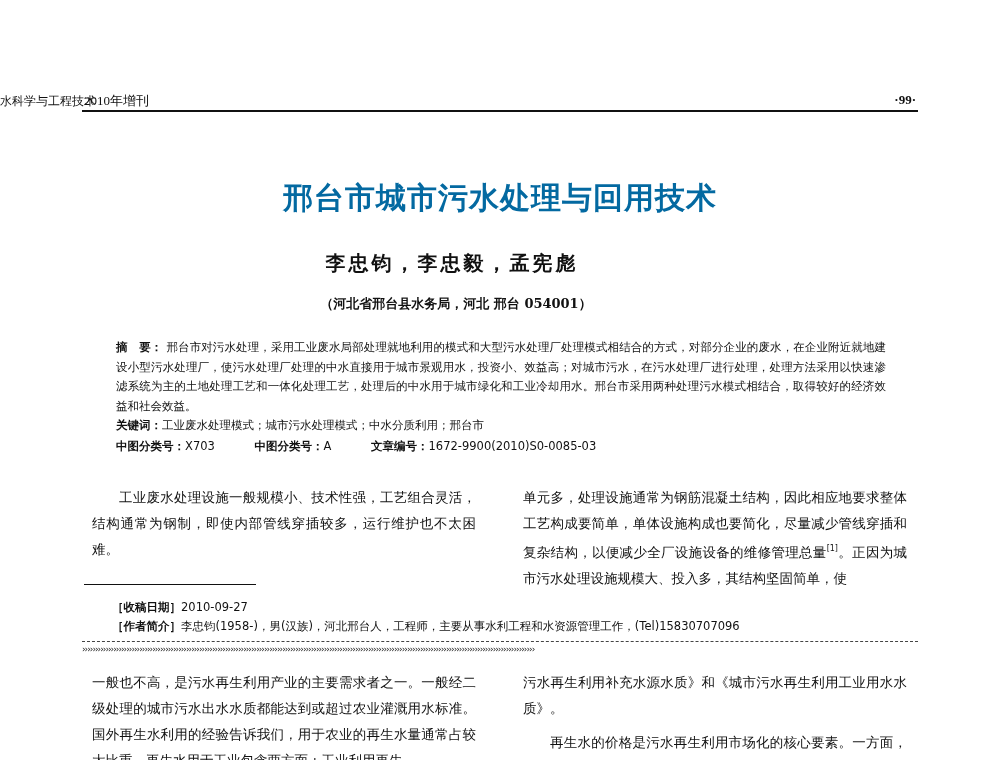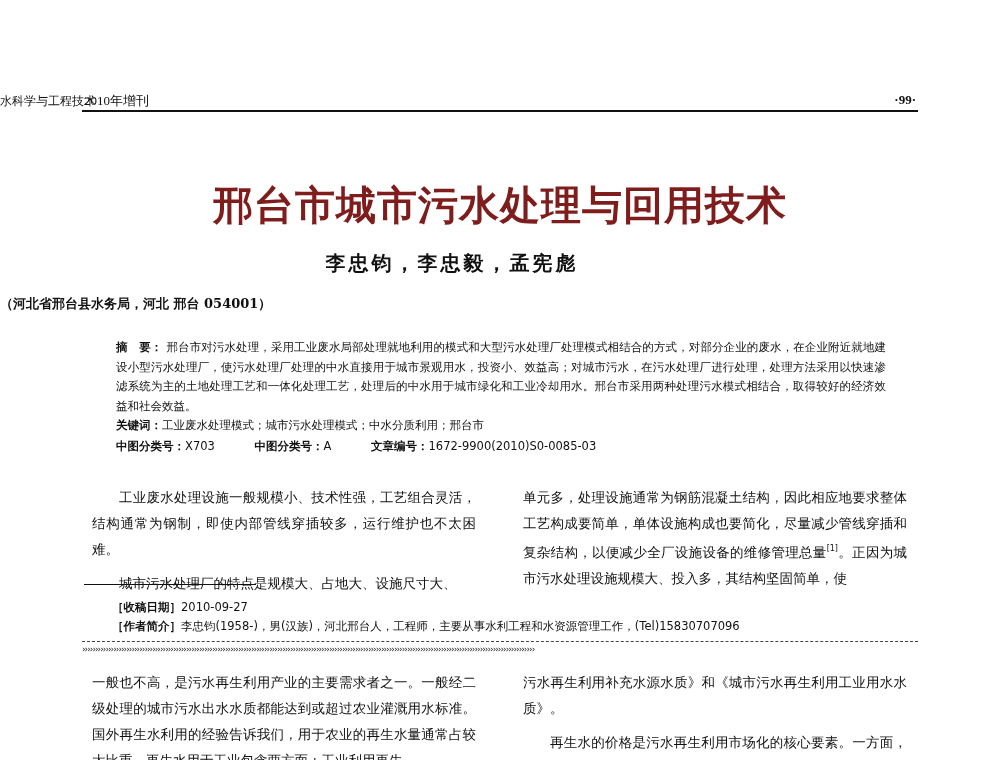--- a/index.html
+++ b/index.html
@@ -3,23 +3,23 @@
 <meta charset="utf-8">
 <style>
   html, body { margin: 0; padding: 0; background: #ffffff; }
   body { width: 1000px; height: 760px; position: relative; overflow: hidden; color: #111; font-family: "DejaVu Serif", serif; }
   .abs { position: absolute; }
   .hdr { top: 92px; font-size: 13px; font-family: "Liberation Serif", serif; }
   .hdr-left { left: 84px; }
   .hdr-center { left: 0; width: 1000px; text-align: left; font-family: "DejaVu Sans", sans-serif; font-size: 12px; top: 93px; }
   .hdr-right { right: 84px; font-weight: bold; }
   .hdr-rule { left: 82px; top: 110px; width: 836px; height: 2px; background: #111; }
-  .title { top: 178px; left: 0; width: 1000px; text-align: center; font-family: "DejaVu Sans", sans-serif; font-size: 40px; font-weight: bold; letter-spacing: 1px; color: #7f1d1d; }
+  .title { top: 178px; left: 0; width: 1000px; text-align: center; font-family: "DejaVu Sans", sans-serif; font-size: 30px; font-weight: bold; letter-spacing: 1px; color: #0369a1; }
   .authors { top: 250px; left: 0; width: 904px; text-align: center; font-family: "DejaVu Serif", serif; font-size: 20px; font-weight: bold; letter-spacing: 3px; }
-  .affil { top: 295px; left: 0; width: 912px; text-align: left; font-family: "DejaVu Serif", serif; font-size: 13px; font-weight: bold; }
+  .affil { top: 295px; left: 0; width: 912px; text-align: center; font-family: "DejaVu Serif", serif; font-size: 13px; font-weight: bold; }
   .abstract { top: 338px; left: 116px; width: 770px; font-size: 11.5px; line-height: 19.5px; font-family: "DejaVu Sans", sans-serif; text-align: justify; }
   .abstract .lbl { font-weight: bold; margin-right: 4px; }
   .meta-line { left: 116px; font-size: 11.5px; font-family: "DejaVu Sans", sans-serif; }
   .meta-line .lbl { font-weight: bold; }
   .kw { top: 418px; }
   .cls { top: 439px; }
   .cls span.item { margin-right: 36px; }
   .col { font-family: "DejaVu Sans", sans-serif; font-size: 13.5px; line-height: 26px; width: 400px; text-align: justify; color: #111; }
   .col p { margin: 8px; }
   .col p.indent { text-indent: 2em; }
@@ -57,21 +57,20 @@
 </div>
 
 <div class="abs meta-line cls">
   <span class="item"><span class="lbl">中图分类号：</span><span>X703</span></span>
   <span class="item"><span class="lbl">中图分类号：</span><span>A</span></span>
   <span class="item"><span class="lbl">文章编号：</span><span>1672-9900(2010)S0-0085-03</span></span>
 </div>
 
 <div class="abs col col-a1">
   <p class="indent">工业废水处理设施一般规模小、技术性强，工艺组合灵活，结构通常为钢制，即使内部管线穿插较多，运行维护也不太困难。</p>
-  <p class="indent">城市污水处理厂的特点是规模大、占地大、设施尺寸大、</p>
 </div>
 <div class="abs col col-b1">
   <p><span>单元多，处理设施通常为钢筋混凝土结构，因此相应地要求整体工艺构成要简单，单体设施构成也要简化，尽量减少管线穿插和复杂结构，以便减少全厂设施设备的维修管理总量</span><sup>[1]</sup><span>。正因为城市污水处理设施规模大、投入多，其结构坚固简单，使</span></p>
 </div>
 
 <div class="abs footnote-rule"></div>
 <div class="abs footnote fn1">
   <span class="lbl">［收稿日期］</span><span>2010-09-27</span>
 </div>
 <div class="abs footnote fn2">

